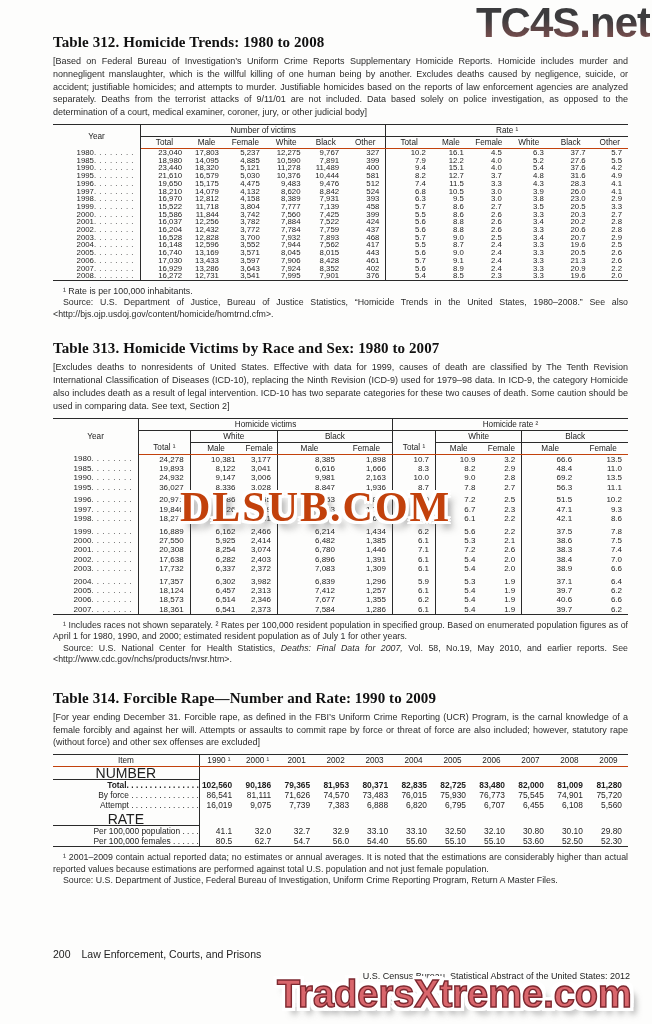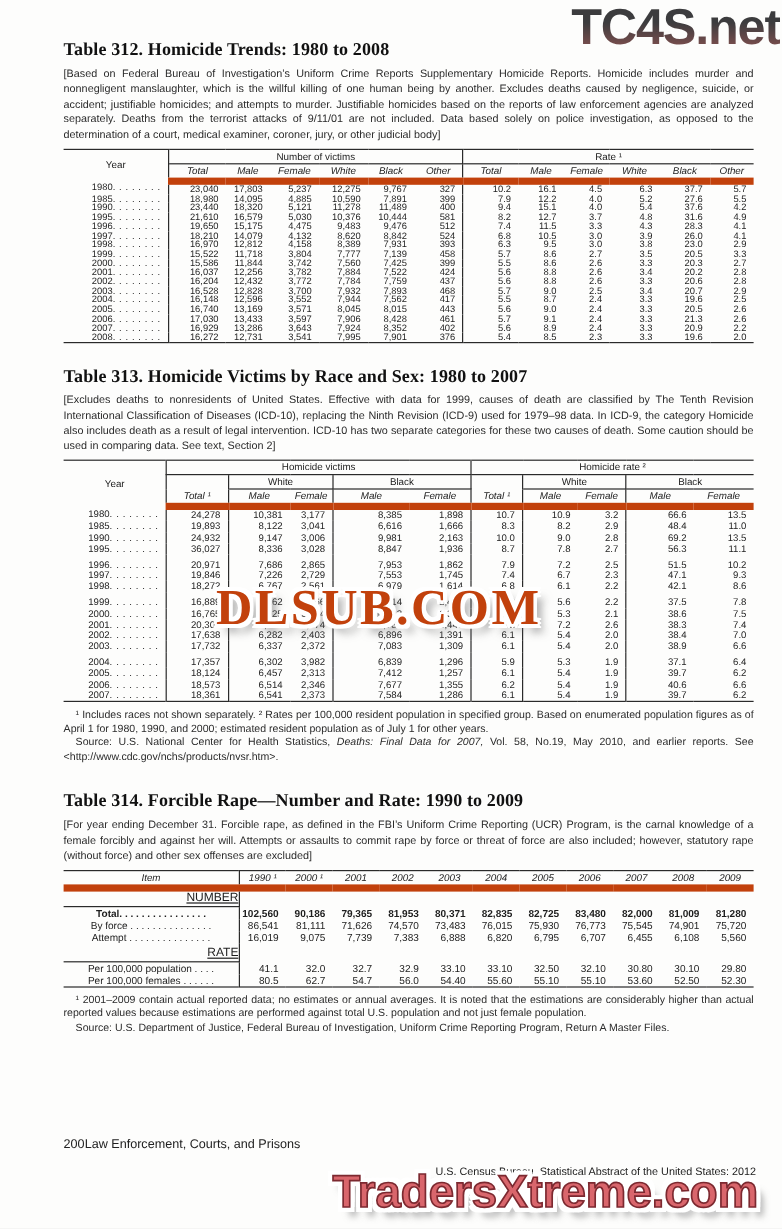--- a/index.html
+++ b/index.html
@@ -11,45 +11,45 @@
              color:#111;margin:0 0 4px 0;letter-spacing:0.1px;}
   .intro{font-size:9px;line-height:12.8px;text-align:justify;color:#2b2b2b;margin:0 0 5px 0;}
   .fn{font-size:8.8px;line-height:11.5px;text-align:justify;color:#2b2b2b;margin:0;text-indent:10px;}
   .fnblock{margin-top:5px;}
 
   table.t{width:100%;border-collapse:collapse;table-layout:fixed;
           border-top:1.5px solid #2a2a2a;border-bottom:1.5px solid #2a2a2a;}
   table.t th{font-weight:normal;font-size:8.2px;color:#222;padding:1px 2px;}
   table.t td{font-size:7.8px;color:#1d1d1d;padding:0 6px 0 0;text-align:right;
              white-space:nowrap;overflow:hidden;}
-  .hdr-bottom th{border-bottom:6px solid #c2410c;font-style:italic;}
+  .hdr-bottom th{border-bottom:1px solid #c2410c;}
   th.grp{border-bottom:1px solid #2a2a2a;}
   .vr{border-right:1px solid #2a2a2a;}
   td.yr{text-align:left;padding:0 0 0 12px;}
   .dots{letter-spacing:0.5px;}
 
   
   #t312 td{height:7.7px;line-height:7.7px;}
   
   #t313 td{height:9.3px;line-height:9.3px;font-size:8px;}
   #t313 tr.group-start td{padding-top:3.5px;}
   
   #t314 td{height:10px;line-height:10px;font-size:8.4px;}
-  #t314 td.item{text-align:center;padding:0;}
+  #t314 td.item{text-align:right;padding:0;}
   #t314 tr.bold-row td{font-weight:bold;}
-  #t314 td.sec-label{text-align:right;font-size:10px;height:12px;line-height:12px;
-                     border-bottom:1px solid #2a2a2a;text-decoration:underline;}
+  #t314 td.sec-label{text-align:center;font-size:14px;height:12px;line-height:12px;
+                     border-bottom:1px solid #2a2a2a;}
   #t314 tr.rate-sec td{padding-top:3px;}
 
   .s313{margin-top:20px;}
   .s314{margin-top:24px;}
 
   
   .footer-line{position:absolute;left:53px;top:948px;font-size:10.5px;color:#222;}
-  .footer-line .sec-name{}
+  .footer-line .sec-name{margin-left:11px;}
   .credit{position:absolute;right:22px;top:971px;font-size:9px;color:#222;padding-left:36px;}
 
   
   .wm-tc4s{position:absolute;top:2px;right:2px;font-weight:bold;font-size:42px;
            letter-spacing:-1px;line-height:1;
            background:linear-gradient(#3c3c3e 40%,#845150 95%);
            -webkit-background-clip:text;background-clip:text;color:transparent;}
   .wm-dlsub{position:absolute;left:180px;top:486px;font-family:"Liberation Serif",serif;
             font-weight:bold;font-size:42px;letter-spacing:2px;line-height:1;color:#c2410c;
             text-shadow:-3px -3px 0 #fff,0 -3px 0 #fff,3px -3px 0 #fff,-3px 0 0 #fff,
@@ -380,20 +380,24 @@
               <td>5.4</td>
               <td>8.5</td>
               <td>2.3</td>
               <td>3.3</td>
               <td>19.6</td>
               <td>2.0</td>
             </tr>
           </tbody>
       </table>
 
+      <div class="fnblock">
+        <p class="fn">¹ Rate is per 100,000 inhabitants.</p>
+        <p class="fn">Source: U.S. Department of Justice, Bureau of Justice Statistics, “Homicide Trends in the United States, 1980–2008.” See also &lt;http://bjs.ojp.usdoj.gov/content/homicide/homtrnd.cfm&gt;.</p>
+      </div>
     </div>
 
     <div class="s313">
       <h2 class="tbl-title">Table 313. Homicide Victims by Race and Sex: 1980 to 2007</h2>
       <p class="intro">[Excludes deaths to nonresidents of United States. Effective with data for 1999, causes of death are classified by The Tenth Revision International Classification of Diseases (ICD-10), replacing the Ninth Revision (ICD-9) used for 1979–98 data. In ICD-9, the category Homicide also includes death as a result of legal intervention. ICD-10 has two separate categories for these two causes of death. Some caution should be used in comparing data. See text, Section 2]</p>
 
       <table class="t" id="t313">
         <colgroup>
           <col style="width:15.5%">
             <col style="width:9.3%">
@@ -543,21 +547,21 @@
               <td class="vr">1,434</td>
               <td class="vr">6.2</td>
               <td>5.6</td>
               <td class="vr">2.2</td>
               <td>37.5</td>
               <td>7.8</td>
             </tr>
 
             <tr>
               <td class="yr vr"><span>2000</span><span class="dots">. . . . . . . .</span></td>
-              <td class="vr">16,765</td>
+              <td class="vr">27,550</td>
               <td>5,925</td>
               <td class="vr">2,414</td>
               <td>6,482</td>
               <td class="vr">1,385</td>
               <td class="vr">6.1</td>
               <td>5.3</td>
               <td class="vr">2.1</td>
               <td>38.6</td>
               <td>7.5</td>
             </tr>

